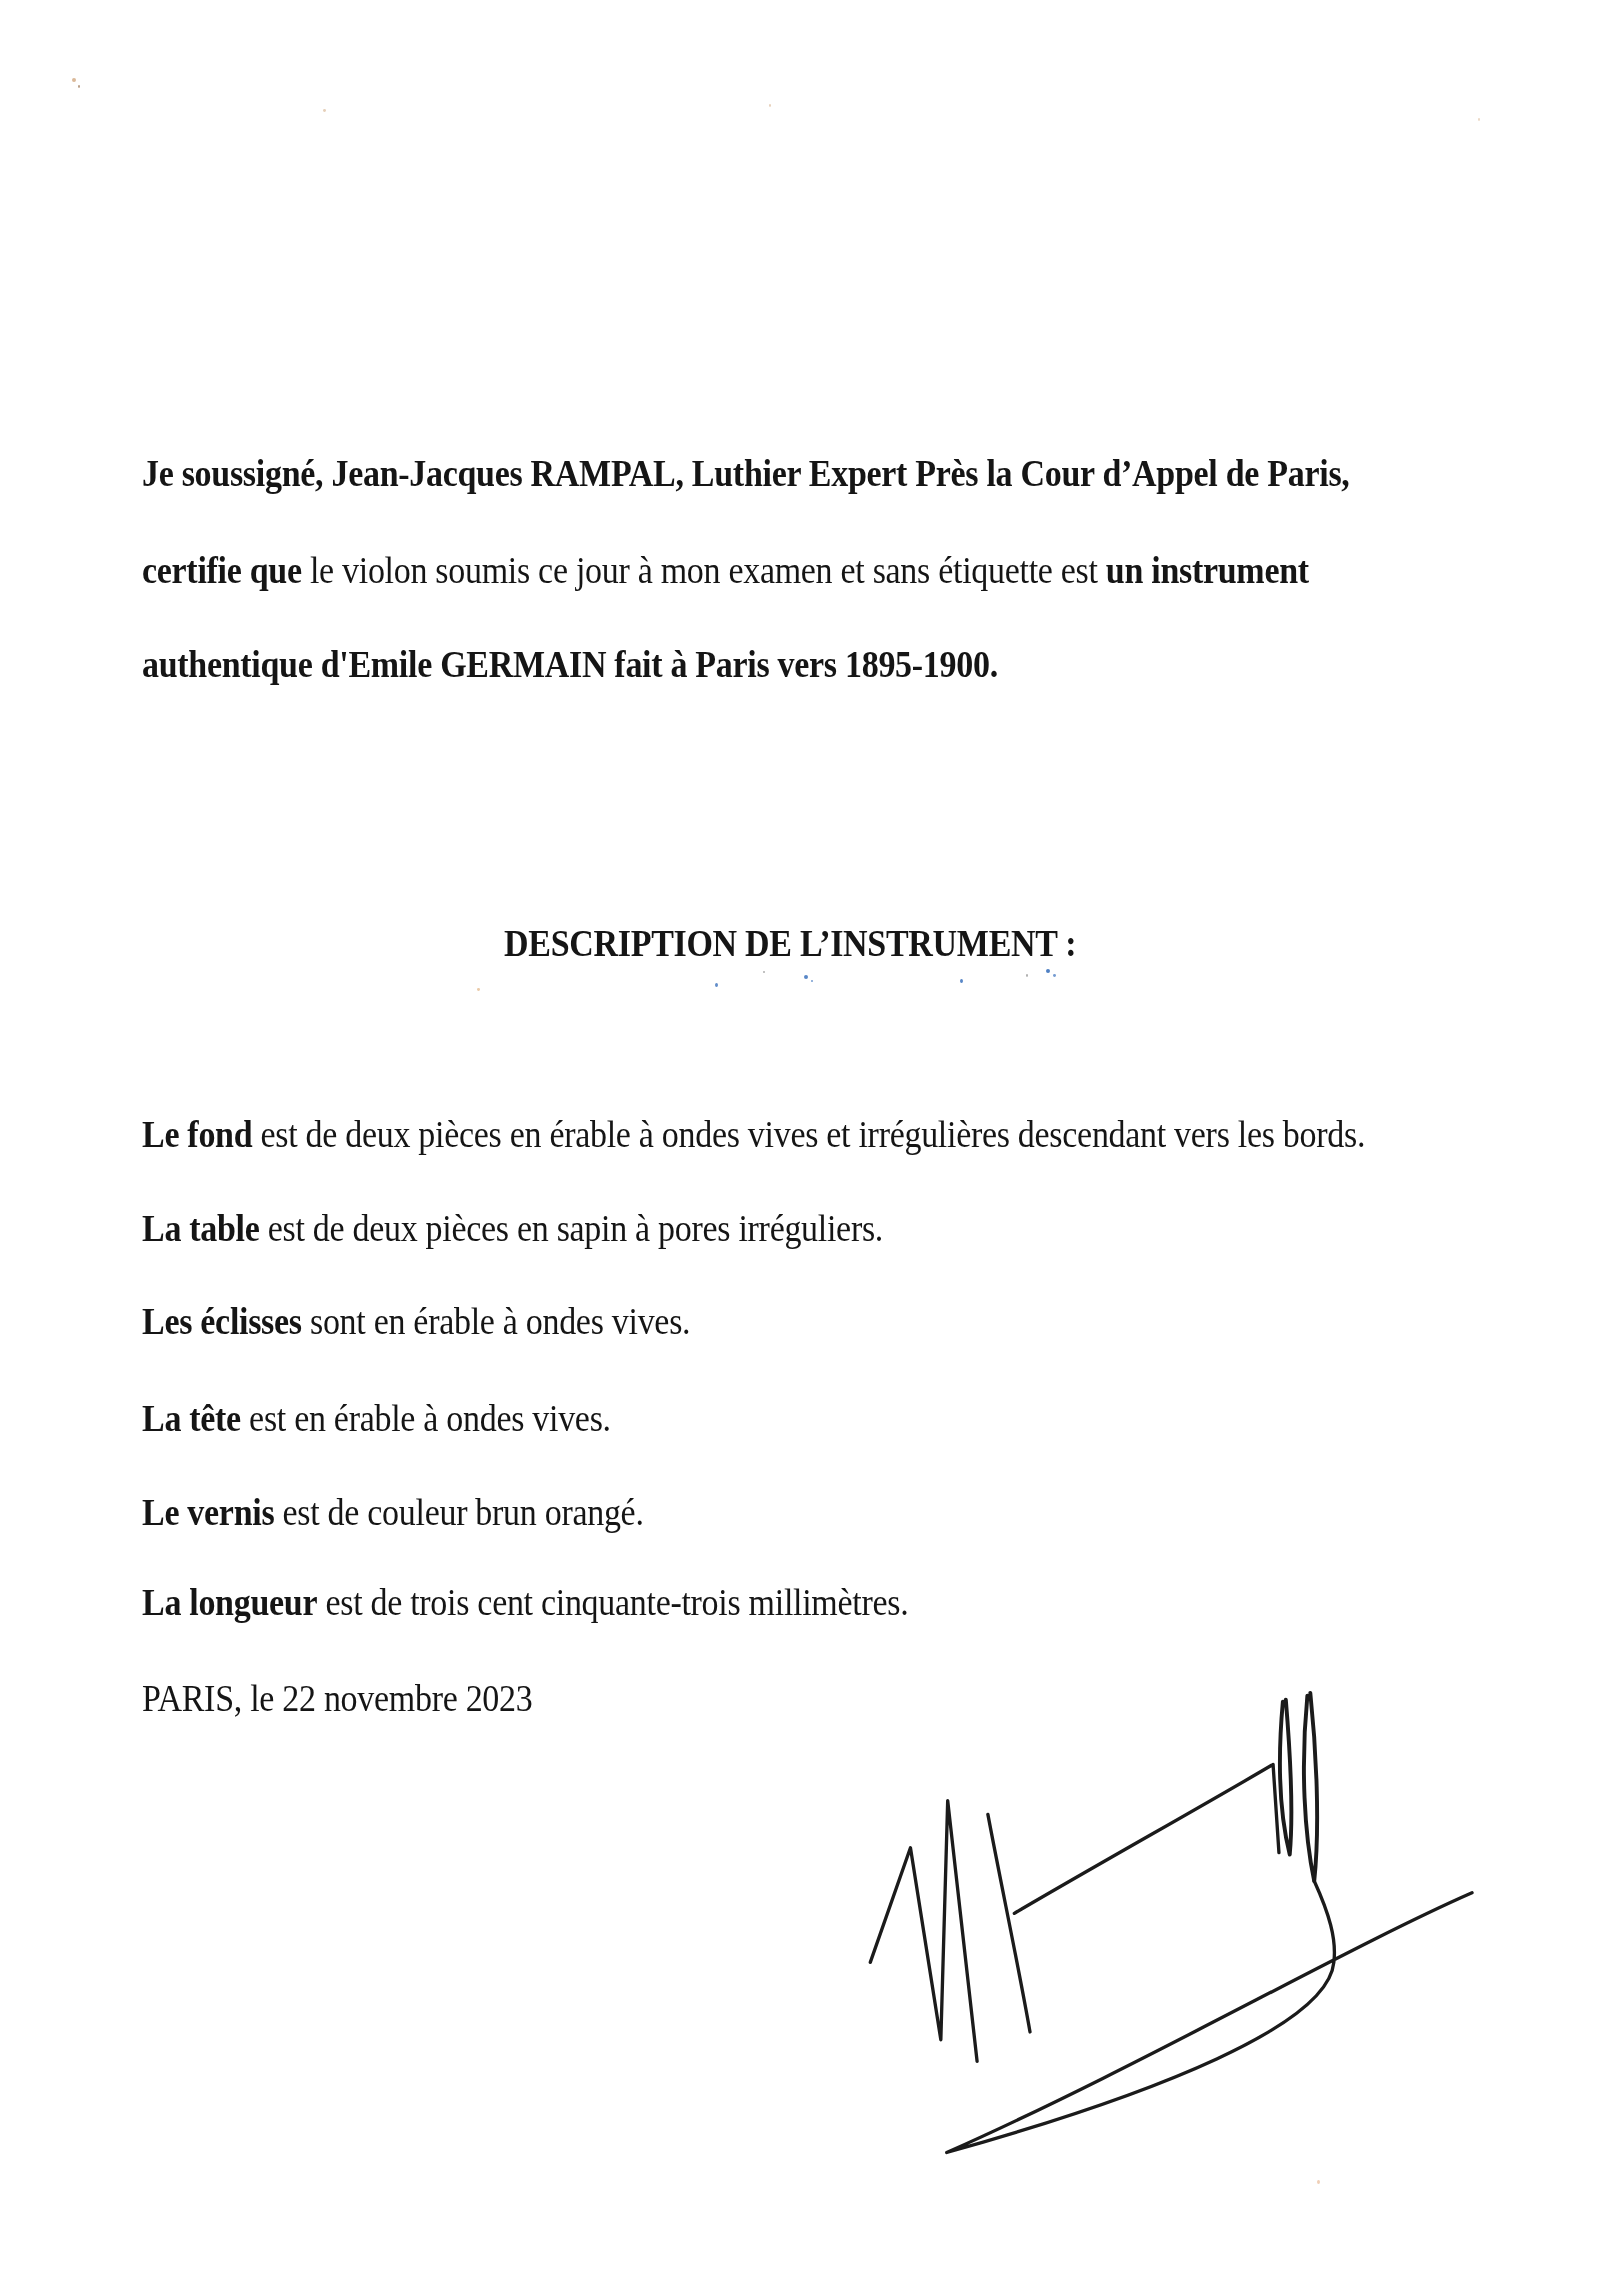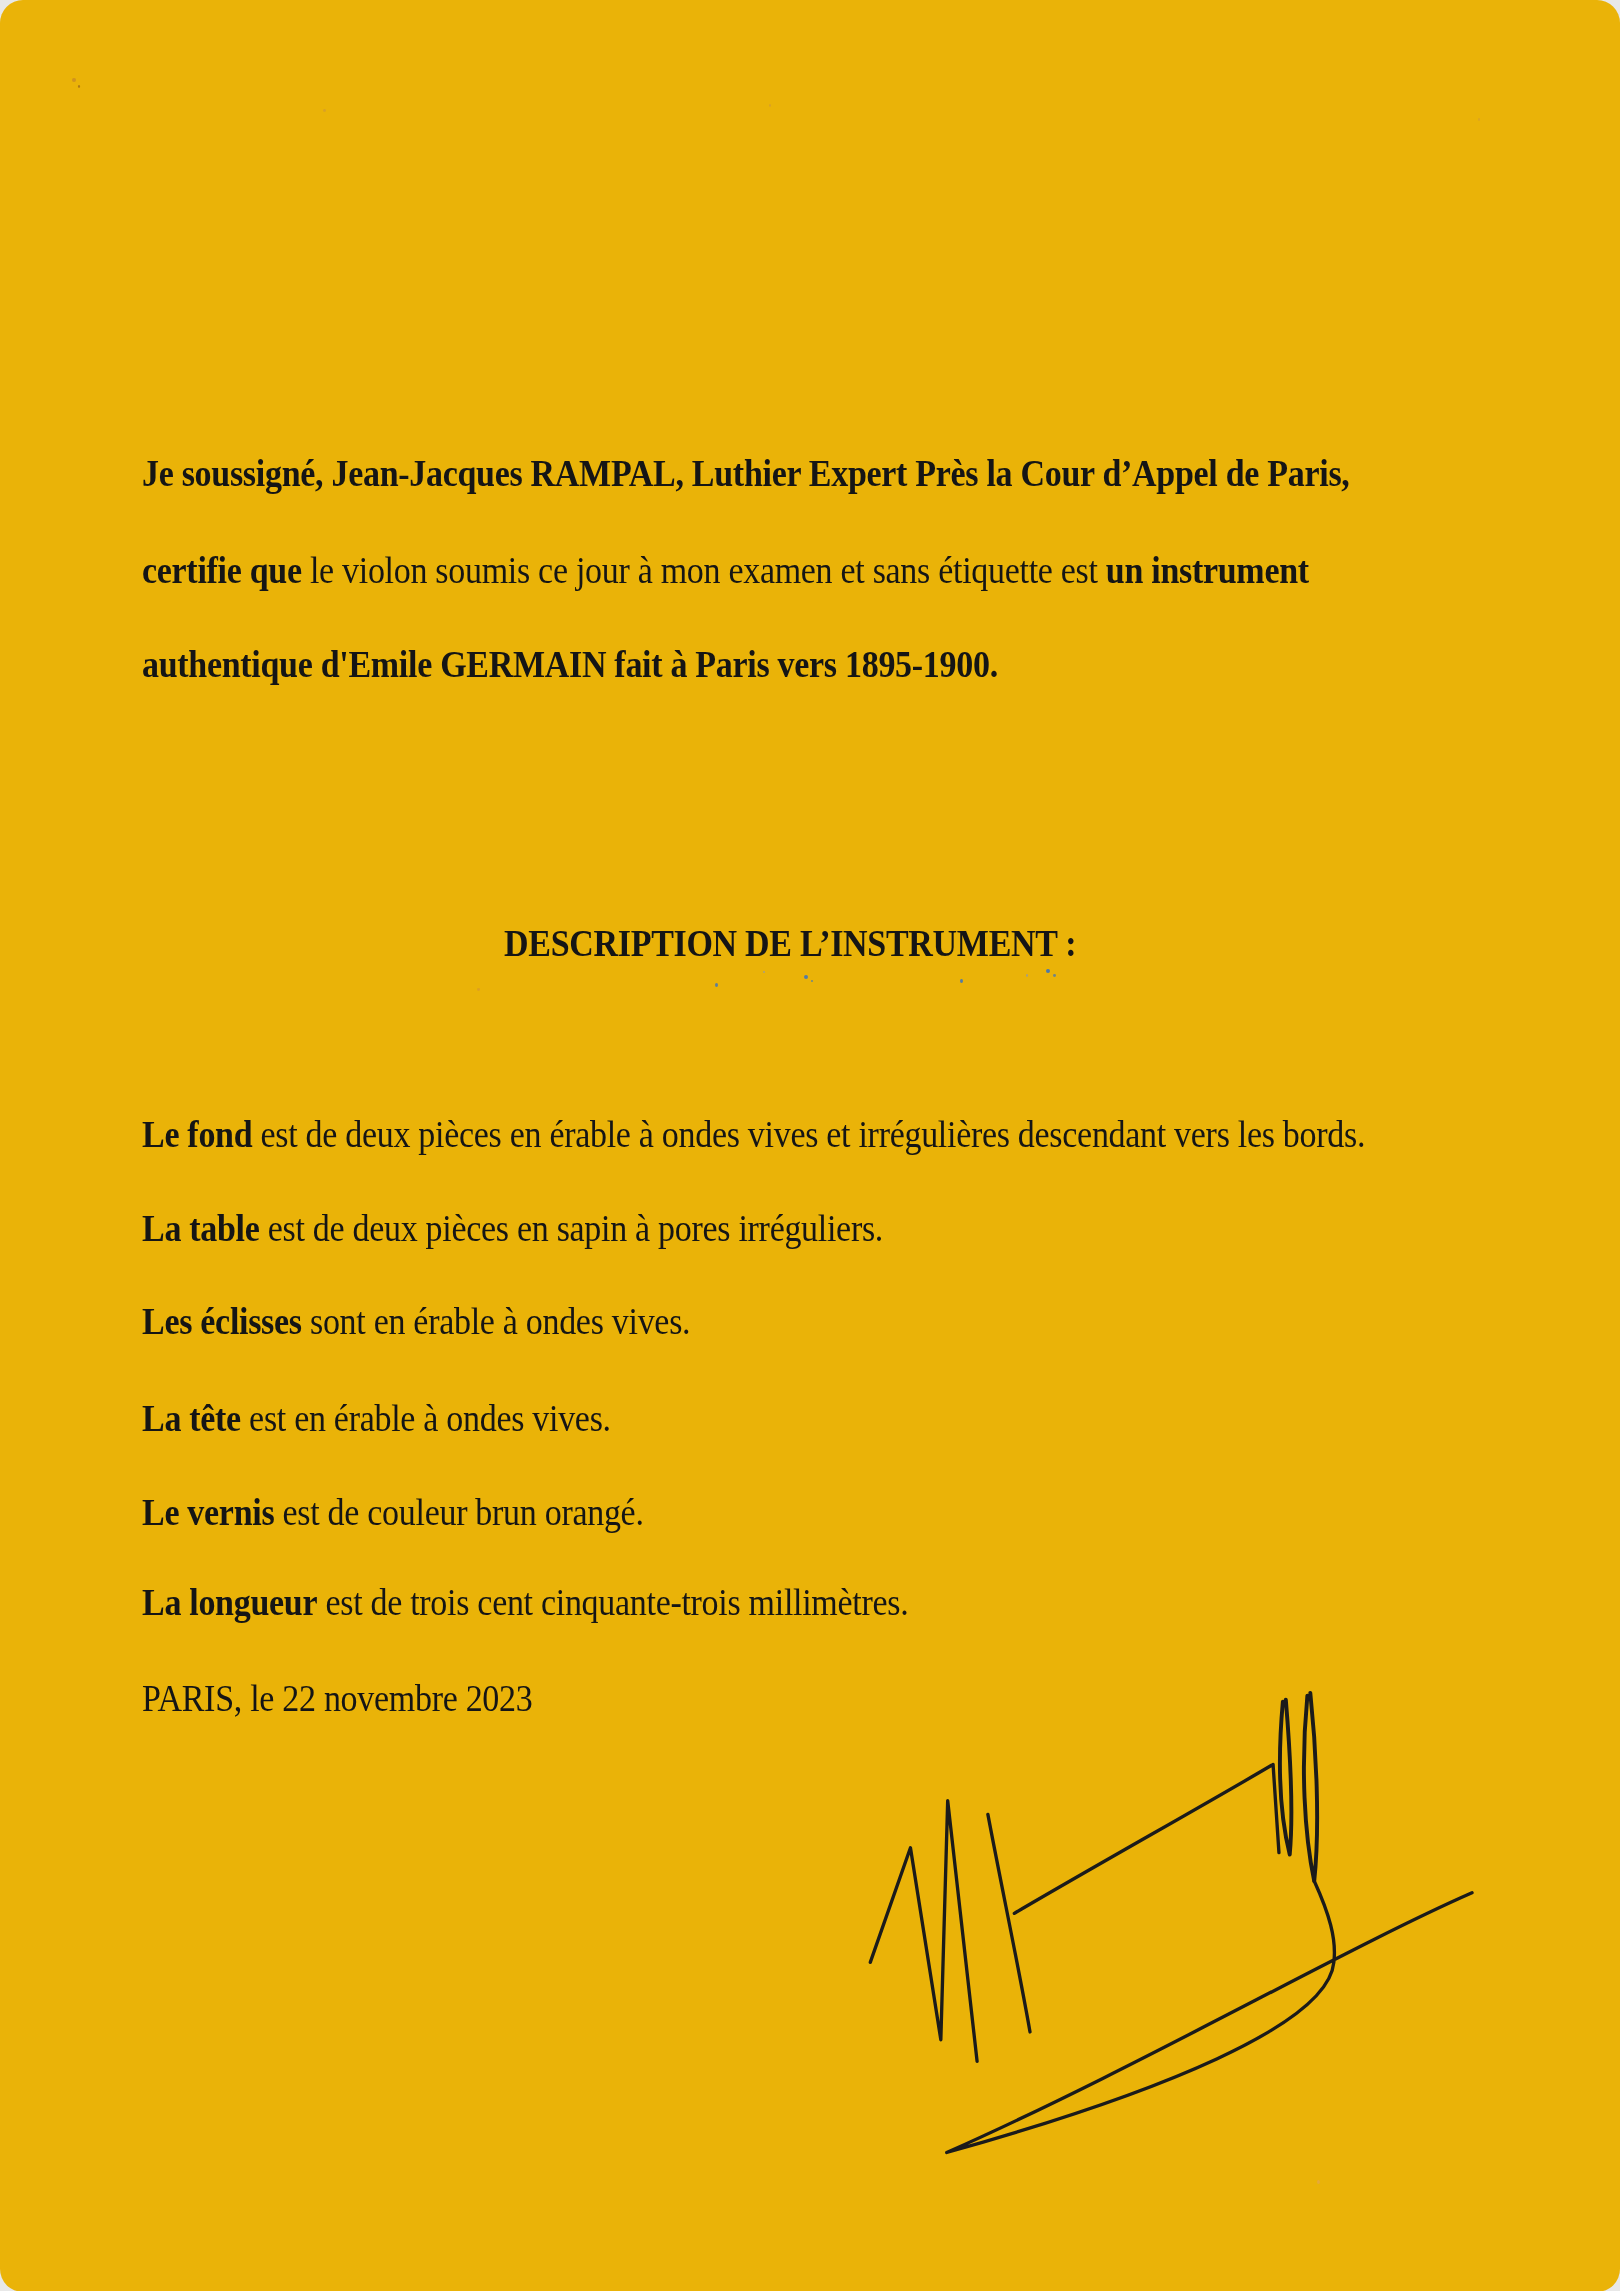--- a/index.html
+++ b/index.html
@@ -5,25 +5,24 @@
   html, body {
     margin: 0;
     padding: 0;
     background: #e8e8e8;
   }
   .page {
     position: relative;
     width: 1620px;
     height: 2292px;
     margin: 0 auto;
-    background: #eab308;
+    background: #ffffff;
     overflow: hidden;
     font-family: "Liberation Serif", "DejaVu Serif", serif;
     color: #151515;
-    border-radius: 23px;
   }
   .line {
     position: absolute;
     left: 142px;
     font-size: 34px;
     letter-spacing: -0.3px;
     line-height: 1.2;
     white-space: nowrap;
     transform: scaleY(1.12);
     transform-origin: 0 0;

